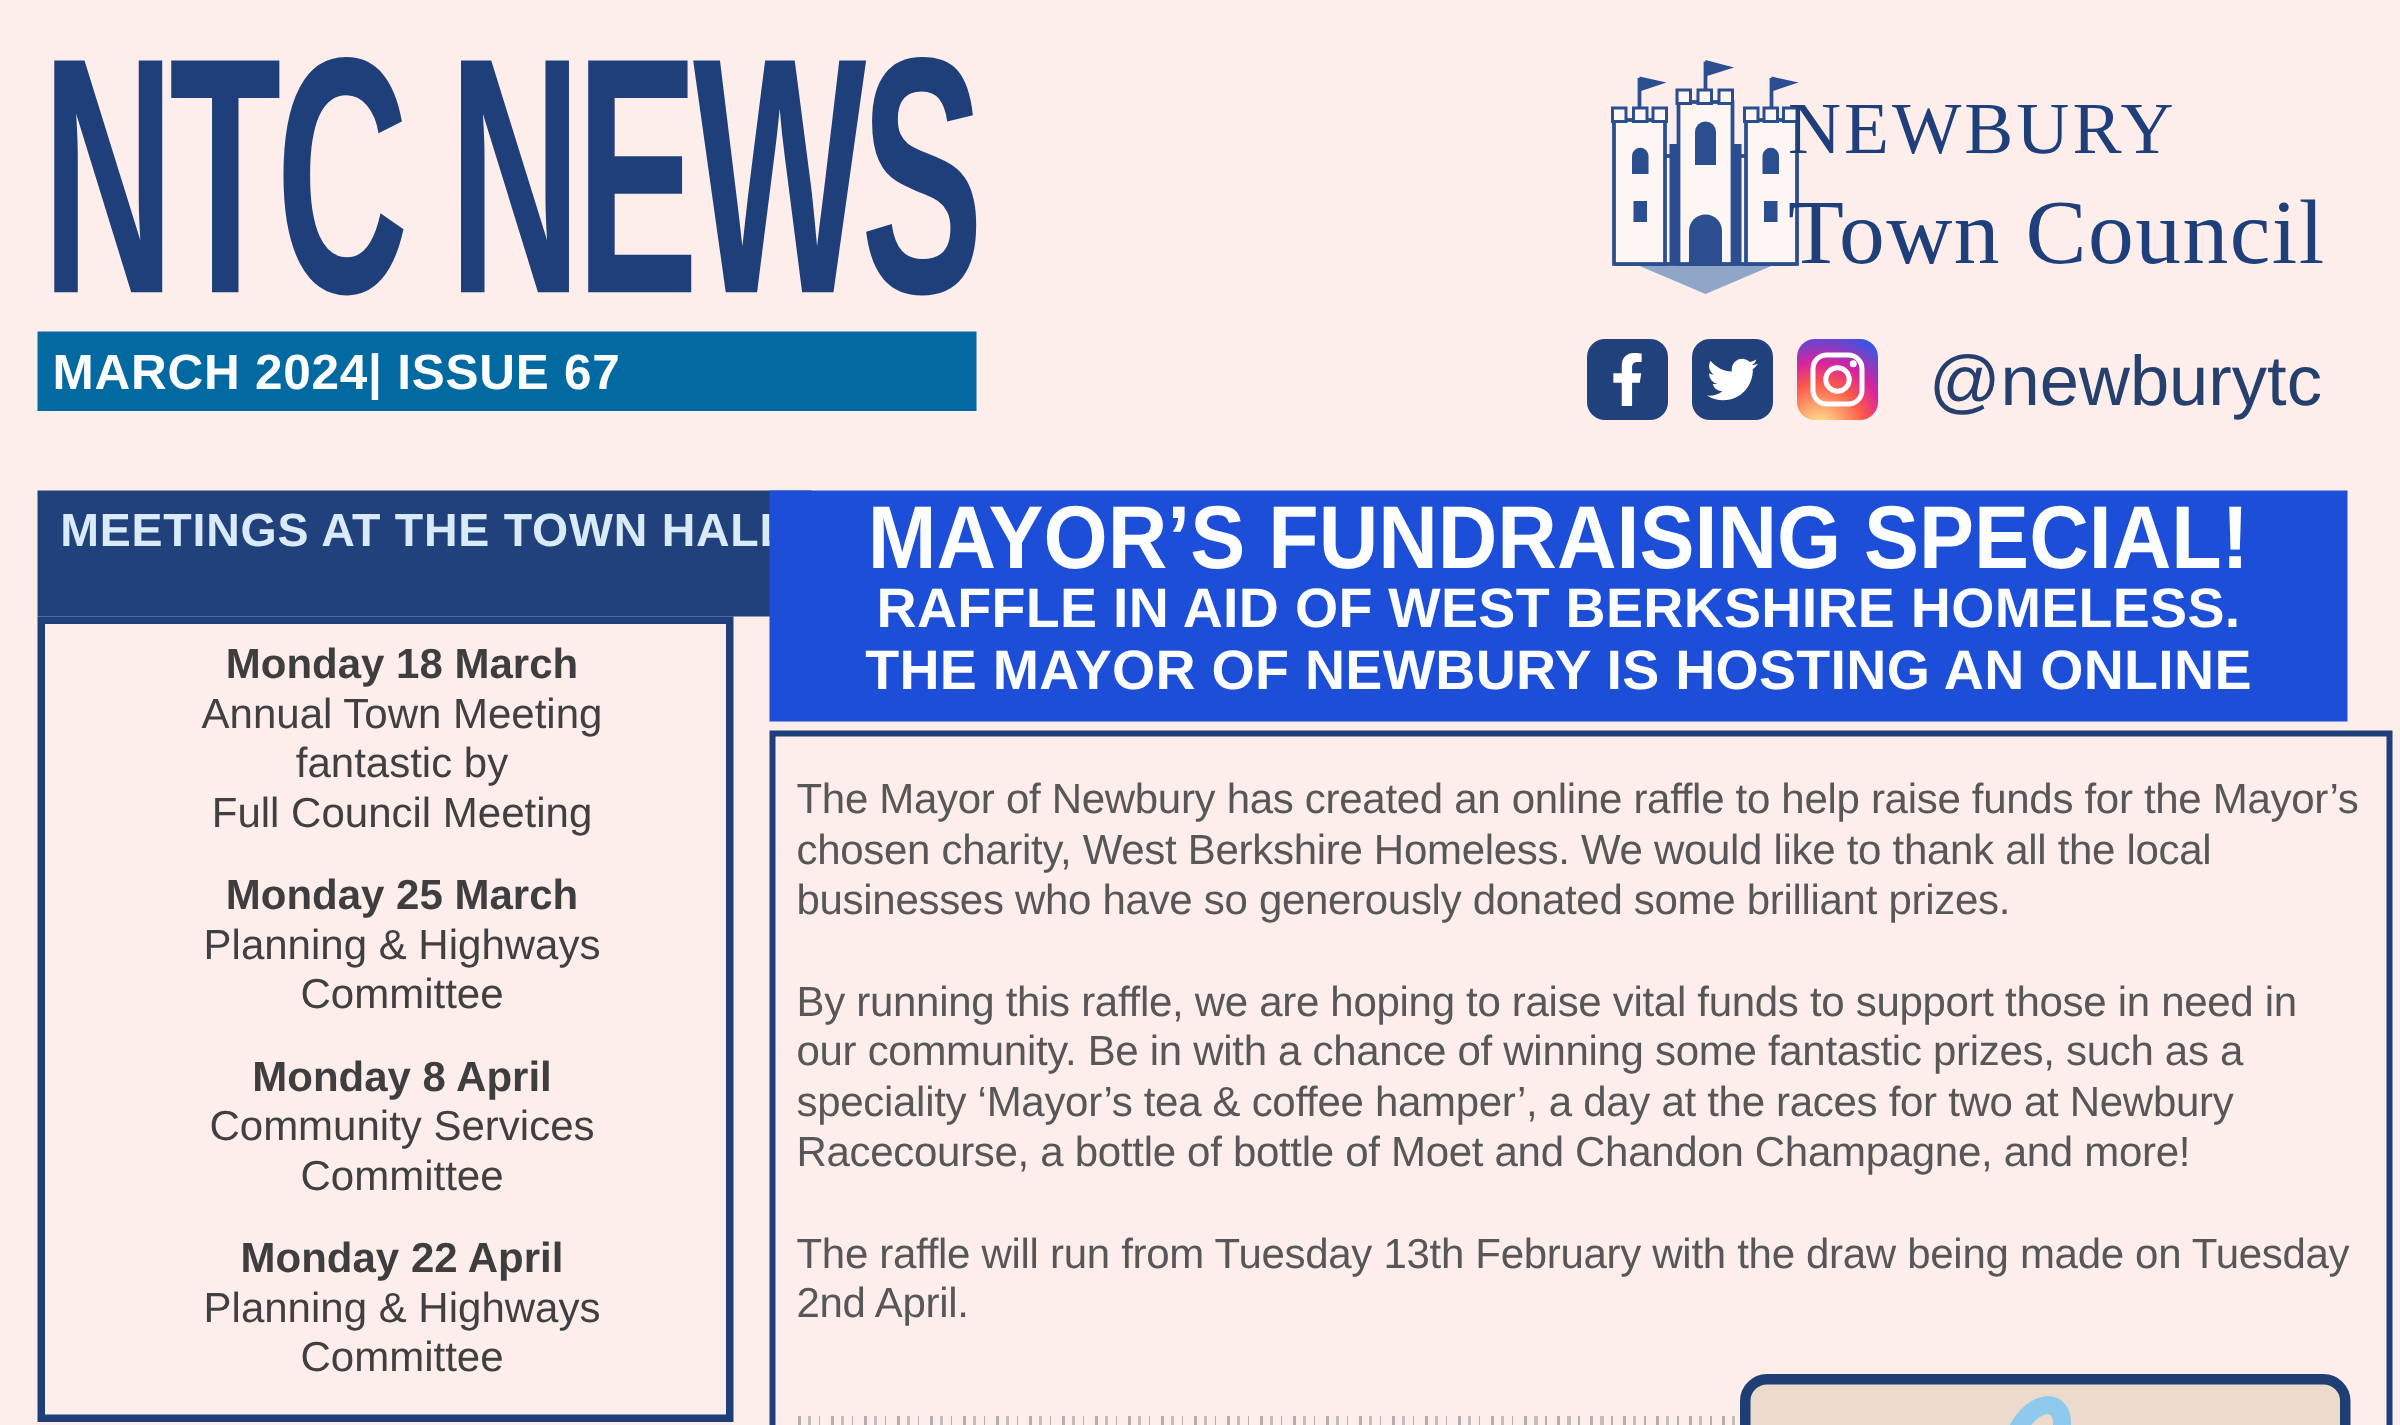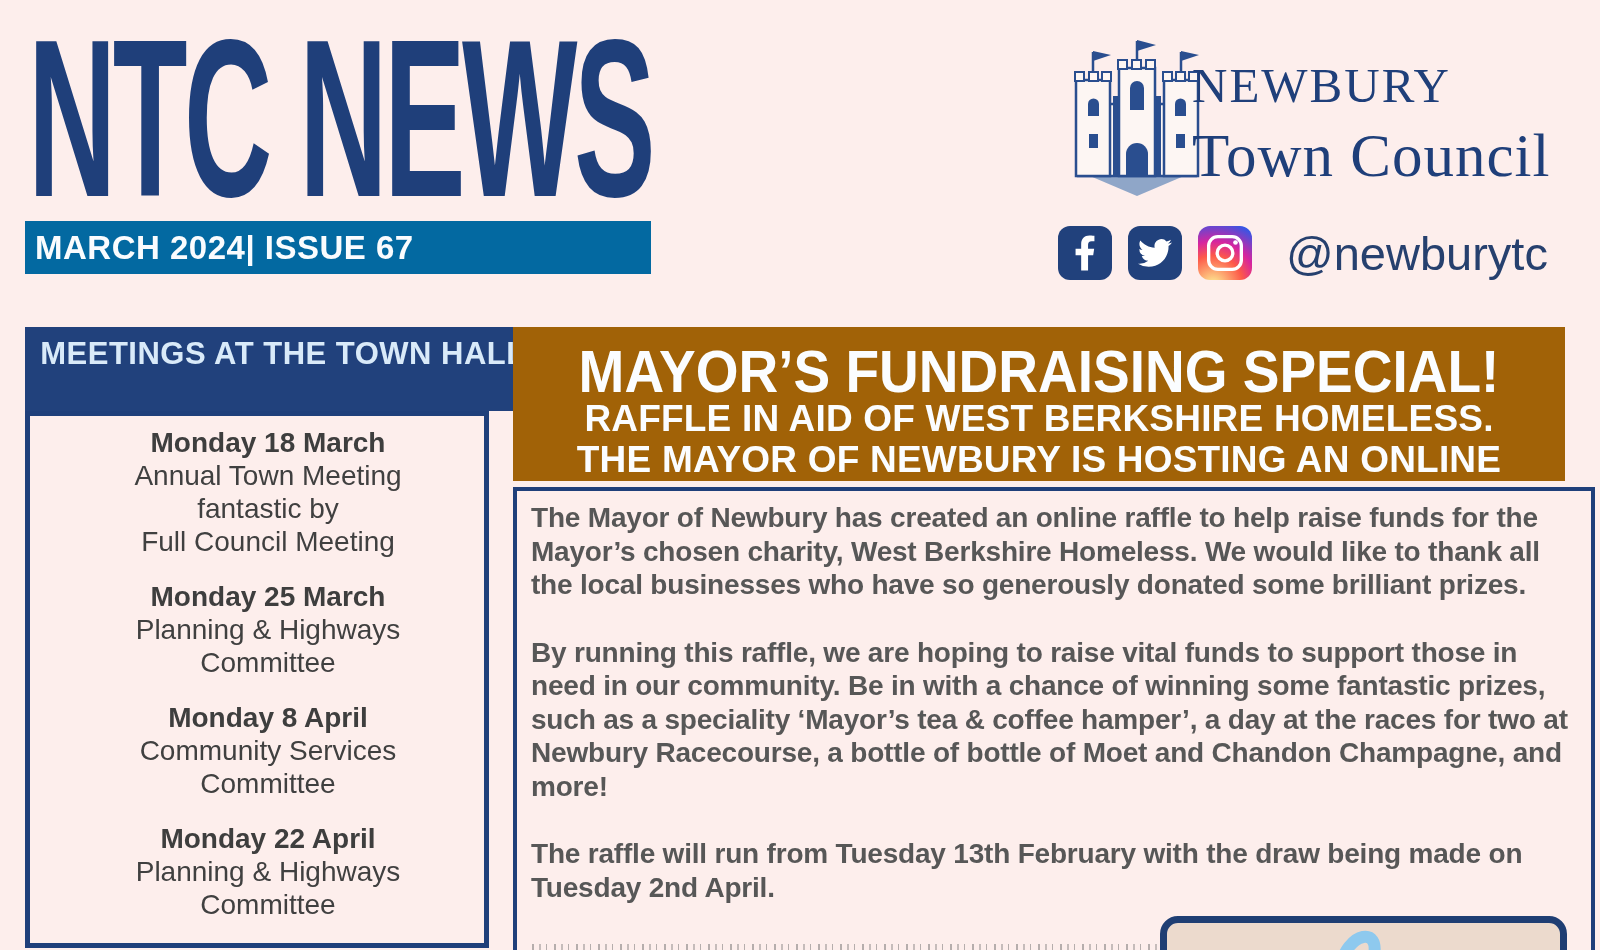--- a/index.html
+++ b/index.html
@@ -46,33 +46,33 @@
     border:5px solid #1f3f7a;box-sizing:border-box;
     text-align:center;padding-top:10px;padding-left:22px;
   }
   .meeting{margin-bottom:22px;}
   .meeting-date{font-size:28px;line-height:33px;font-weight:700;color:#3e3e3e;}
   .meeting-line{font-size:28px;line-height:33px;color:#404040;}
 
   
   .article-header{
     position:absolute;left:513px;top:327px;width:1052px;height:154px;
-    background:#a16207;color:#fbfdff;text-align:center;
-    padding-top:13px;box-sizing:border-box;
+    background:#1d4ed8;color:#fbfdff;text-align:center;
+    box-sizing:border-box;
   }
   .article-title{display:inline-block;font-size:55px;font-weight:700;line-height:58px;
     letter-spacing:0;transform:scaleY(1.08);transform-origin:top center;white-space:nowrap;}
   .article-sub{display:block;font-size:37px;font-weight:700;line-height:41px;
     letter-spacing:.2px;white-space:nowrap;}
   .article-body{
     position:absolute;left:513px;top:487px;width:1082px;height:480px;
     border:4px solid #1f3f7a;box-sizing:border-box;
     padding:10px 16px 0 14px;
   }
-  .article-para{font-size:28px;line-height:33.5px;color:#575757;letter-spacing:-.2px;margin:0 0 34px 0;font-weight:bold;}
+  .article-para{font-size:28px;line-height:33.5px;color:#575757;letter-spacing:-.2px;margin:15px 0 34px 0;}
 
   
   .cutoff-strip{
     position:absolute;left:532px;top:944px;width:628px;height:6px;opacity:.5;
     background:repeating-linear-gradient(90deg,
       rgba(95,95,95,.9) 0 2px, transparent 2px 7px,
       rgba(95,95,95,.7) 7px 9px, transparent 9px 14px,
       rgba(95,95,95,.9) 14px 15px, transparent 15px 22px);
   }
 

